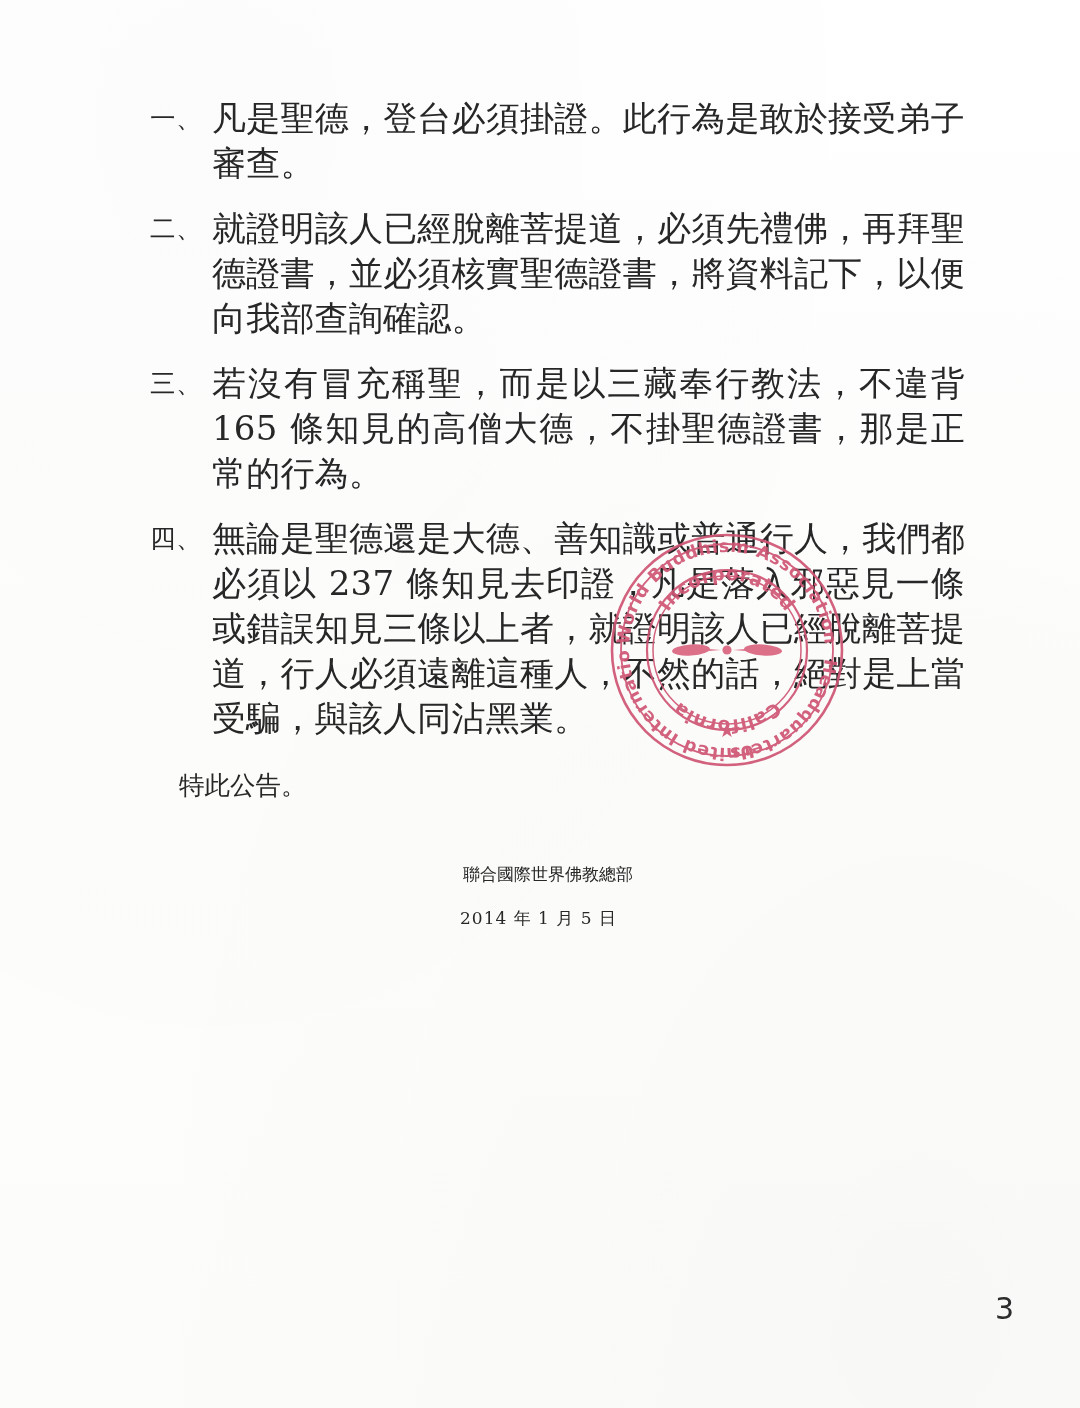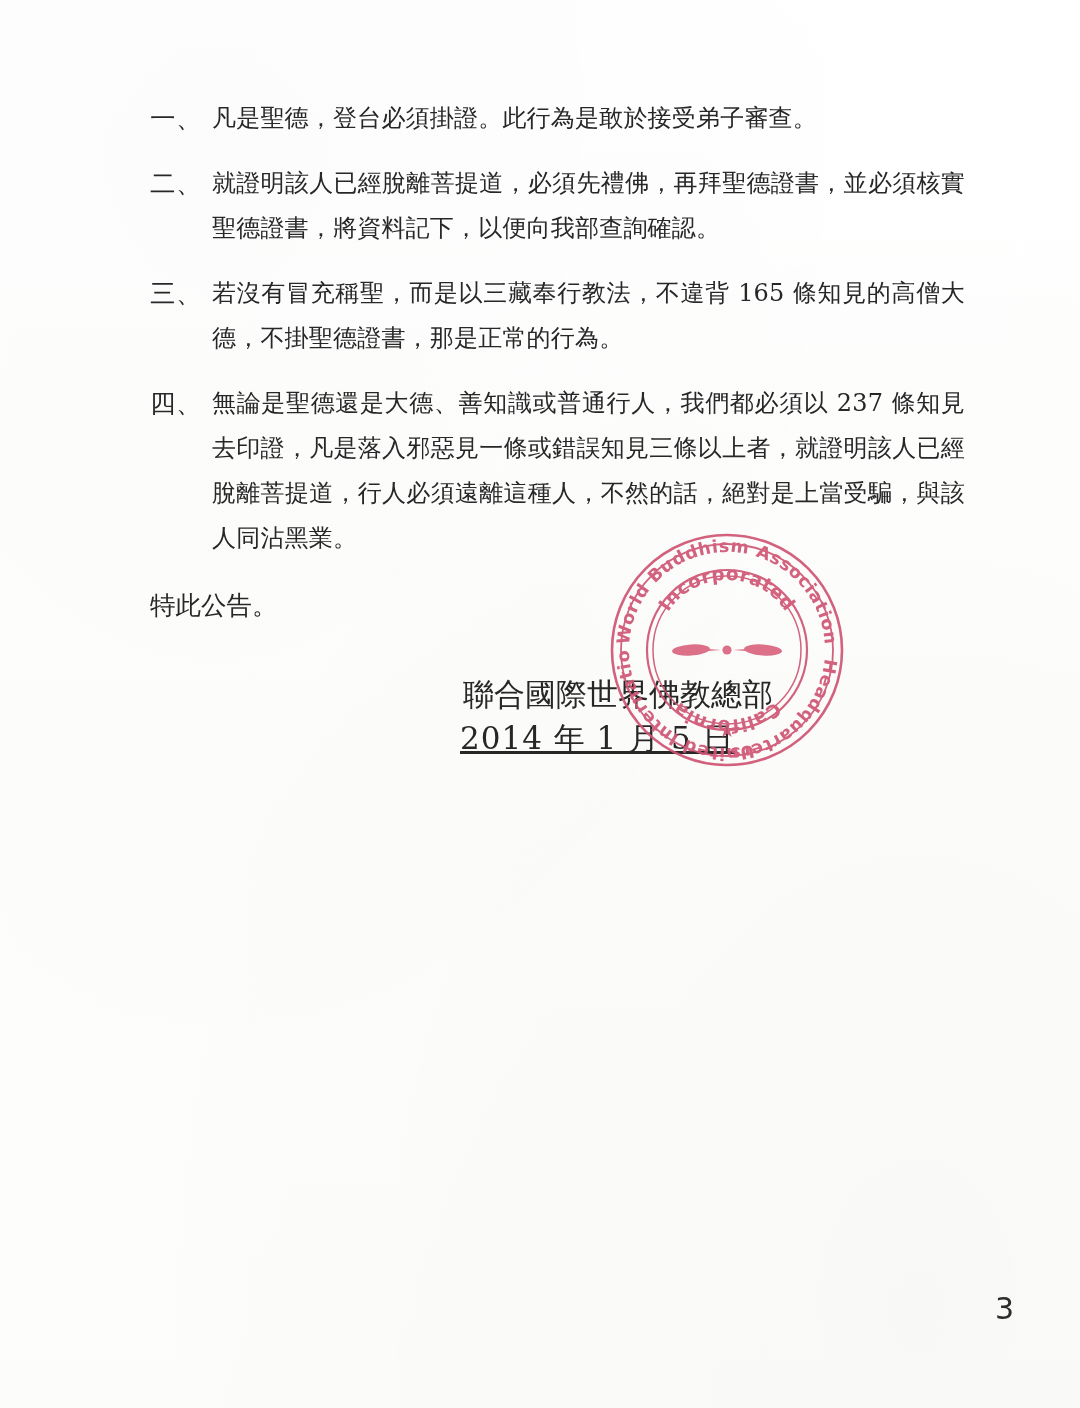--- a/index.html
+++ b/index.html
@@ -49,51 +49,51 @@
     flex: 0 0 auto;
     width: 62px;
     font-size: 25.5px;
     line-height: 45px;
     letter-spacing: 0.5px;
     color: #272727;
     white-space: nowrap;
   }
   .clause-body {
     flex: 1 1 auto;
-    font-size: 24px;
+    font-size: 34px;
     line-height: 45px;
     text-align: justify;
     text-justify: inter-character;
     color: #272727;
     letter-spacing: 0.2px;
   }
 
   .closing {
     font-size: 25.5px;
     line-height: 45px;
     color: #272727;
     margin-top: 22px;
     margin-bottom: 6px;
+    margin-left: 29px;
   }
 
   .sign-block {
     margin-top: 44px;
-    font-size: 31px;
+    font-size: 17px;
     line-height: 44px;
     color: #272727;
   }
   .sign-org {
     padding-left: 313px;
     white-space: nowrap;
   }
   .sign-date {
     padding-left: 310px;
     white-space: nowrap;
     letter-spacing: 1px;
-    text-decoration: underline;
   }
 
   
   #seal {
     position: absolute;
     left: 609px;
     top: 532px;
     width: 236px;
     height: 236px;
     opacity: 0.92;

